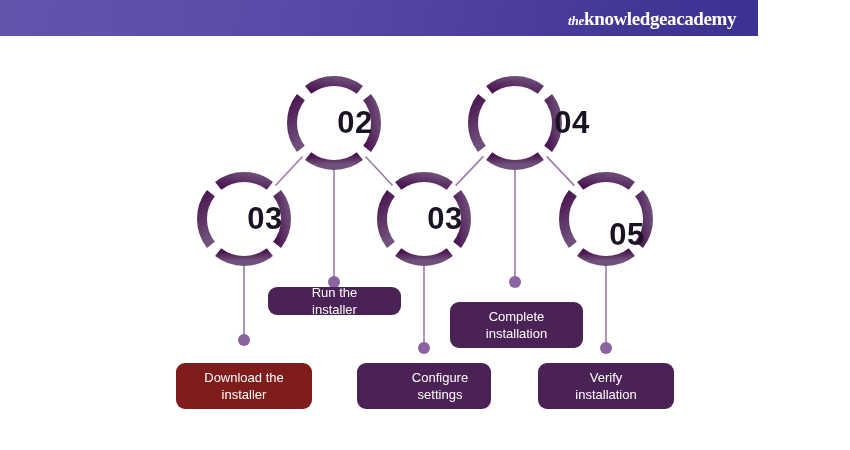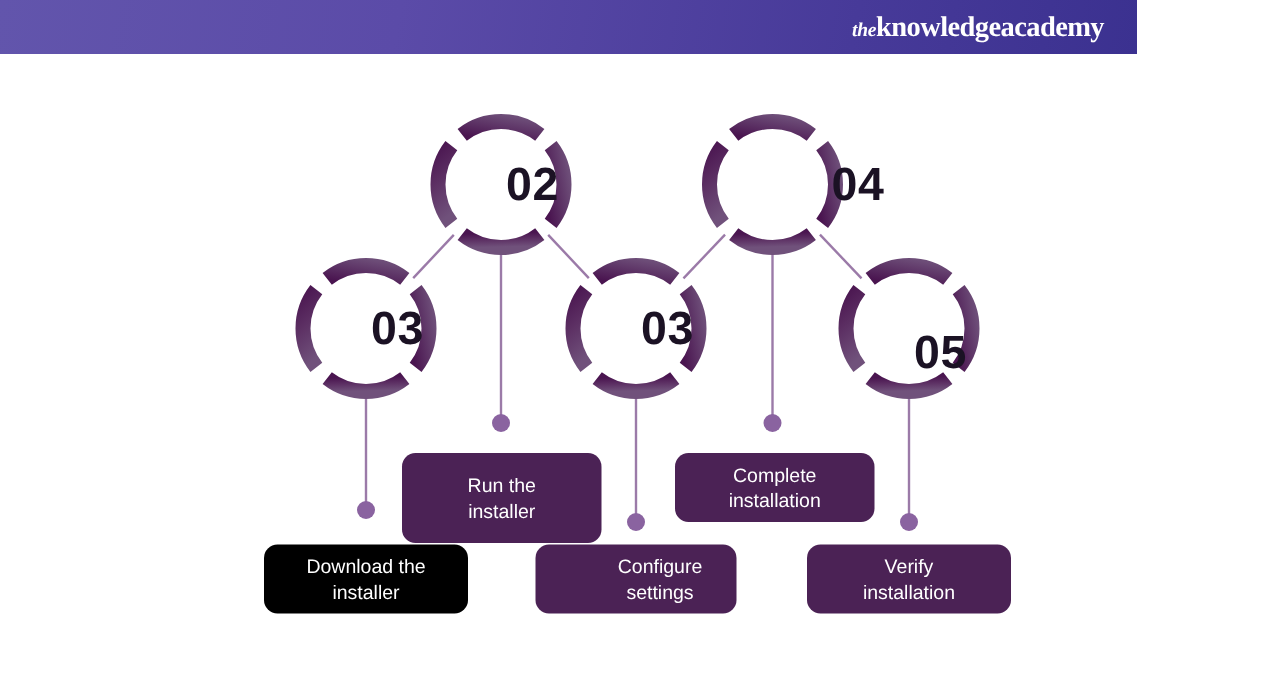--- a/index.html
+++ b/index.html
@@ -176,24 +176,24 @@
   </svg>
 
   <div id="numbers-layer">
       <div class="step-number" style="left: 197px; top: 167px;">03</div>
       <div class="step-number" style="left: 287px; top: 71px;">02</div>
       <div class="step-number" style="left: 377px; top: 167px;">03</div>
       <div class="step-number" style="left: 468px; top: 71px; margin-left: 36px;">04</div>
       <div class="step-number" style="left: 559px; top: 167px; margin-top: 16px;">05</div>
     </div>
   <div id="captions-layer">
-      <div class="caption-box" style="left: 176px; top: 327px; width: 136px; height: 46px; background: #000000;">
+      <div class="caption-box" style="left: 176px; top: 327px; width: 136px; height: 46px; background: #7f1d1d;">
         <span class="caption-text"><span>Download the</span><br><span>installer</span></span>
       </div>
-      <div class="caption-box" style="left: 268px; top: 266px; width: 133px; height: 60px; background: rgb(75, 34, 85);">
+      <div class="caption-box" style="left: 268px; top: 251px; width: 133px; height: 28px; background: rgb(75, 34, 85);">
         <span class="caption-text"><span>Run the</span><br><span>installer</span></span>
       </div>
       <div class="caption-box" style="left: 357px; top: 327px; width: 134px; height: 46px; background: rgb(75, 34, 85); padding-left: 40px;">
         <span class="caption-text"><span>Configure</span><br><span>settings</span></span>
       </div>
       <div class="caption-box" style="left: 450px; top: 266px; width: 133px; height: 46px; background: rgb(75, 34, 85);">
         <span class="caption-text"><span>Complete</span><br><span>installation</span></span>
       </div>
       <div class="caption-box" style="left: 538px; top: 327px; width: 136px; height: 46px; background: rgb(75, 34, 85);">
         <span class="caption-text"><span>Verify</span><br><span>installation</span></span>

